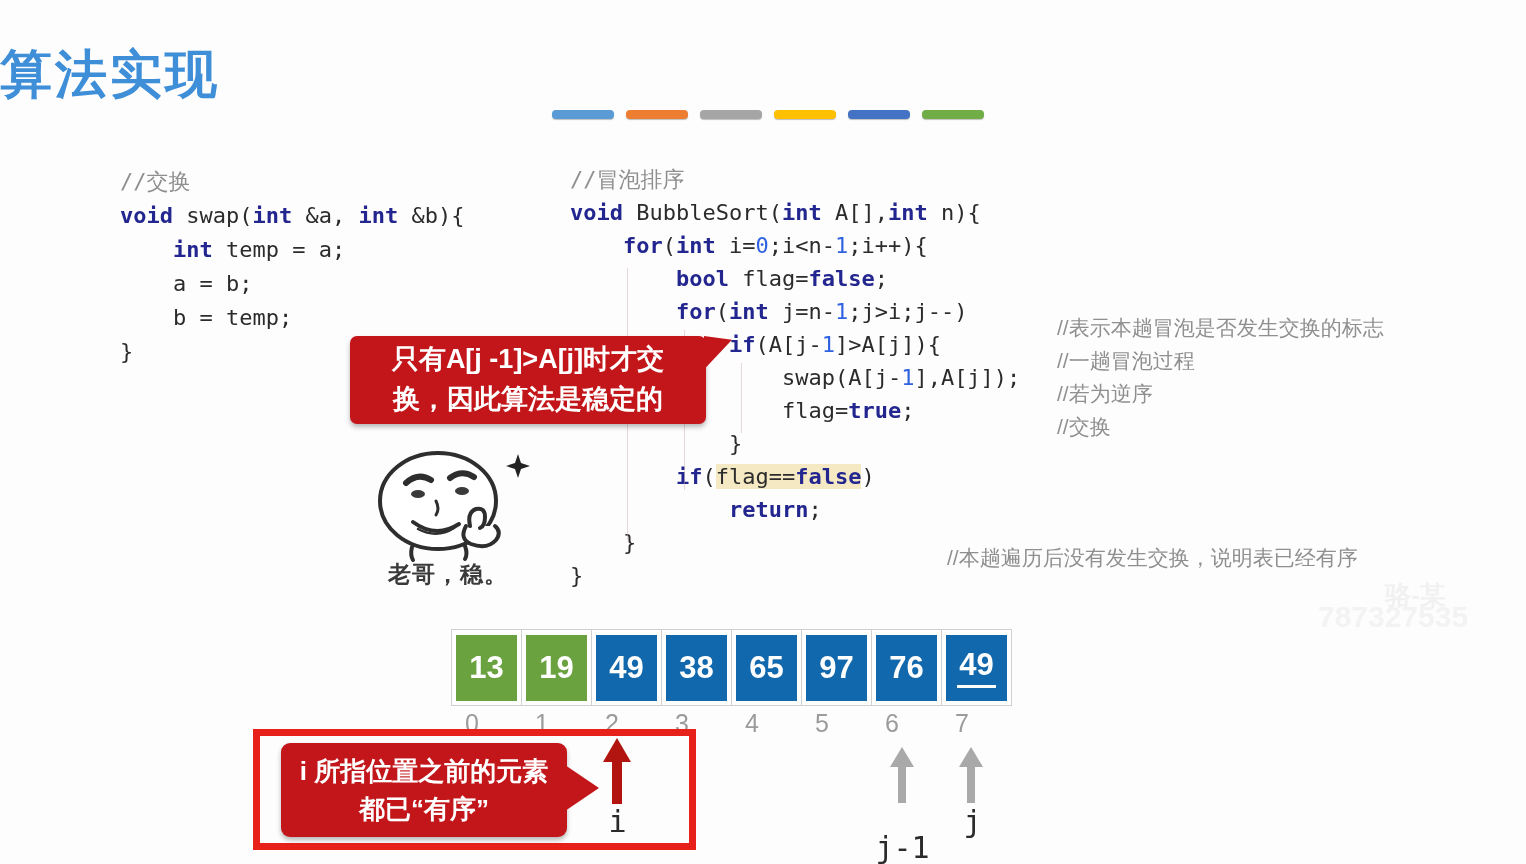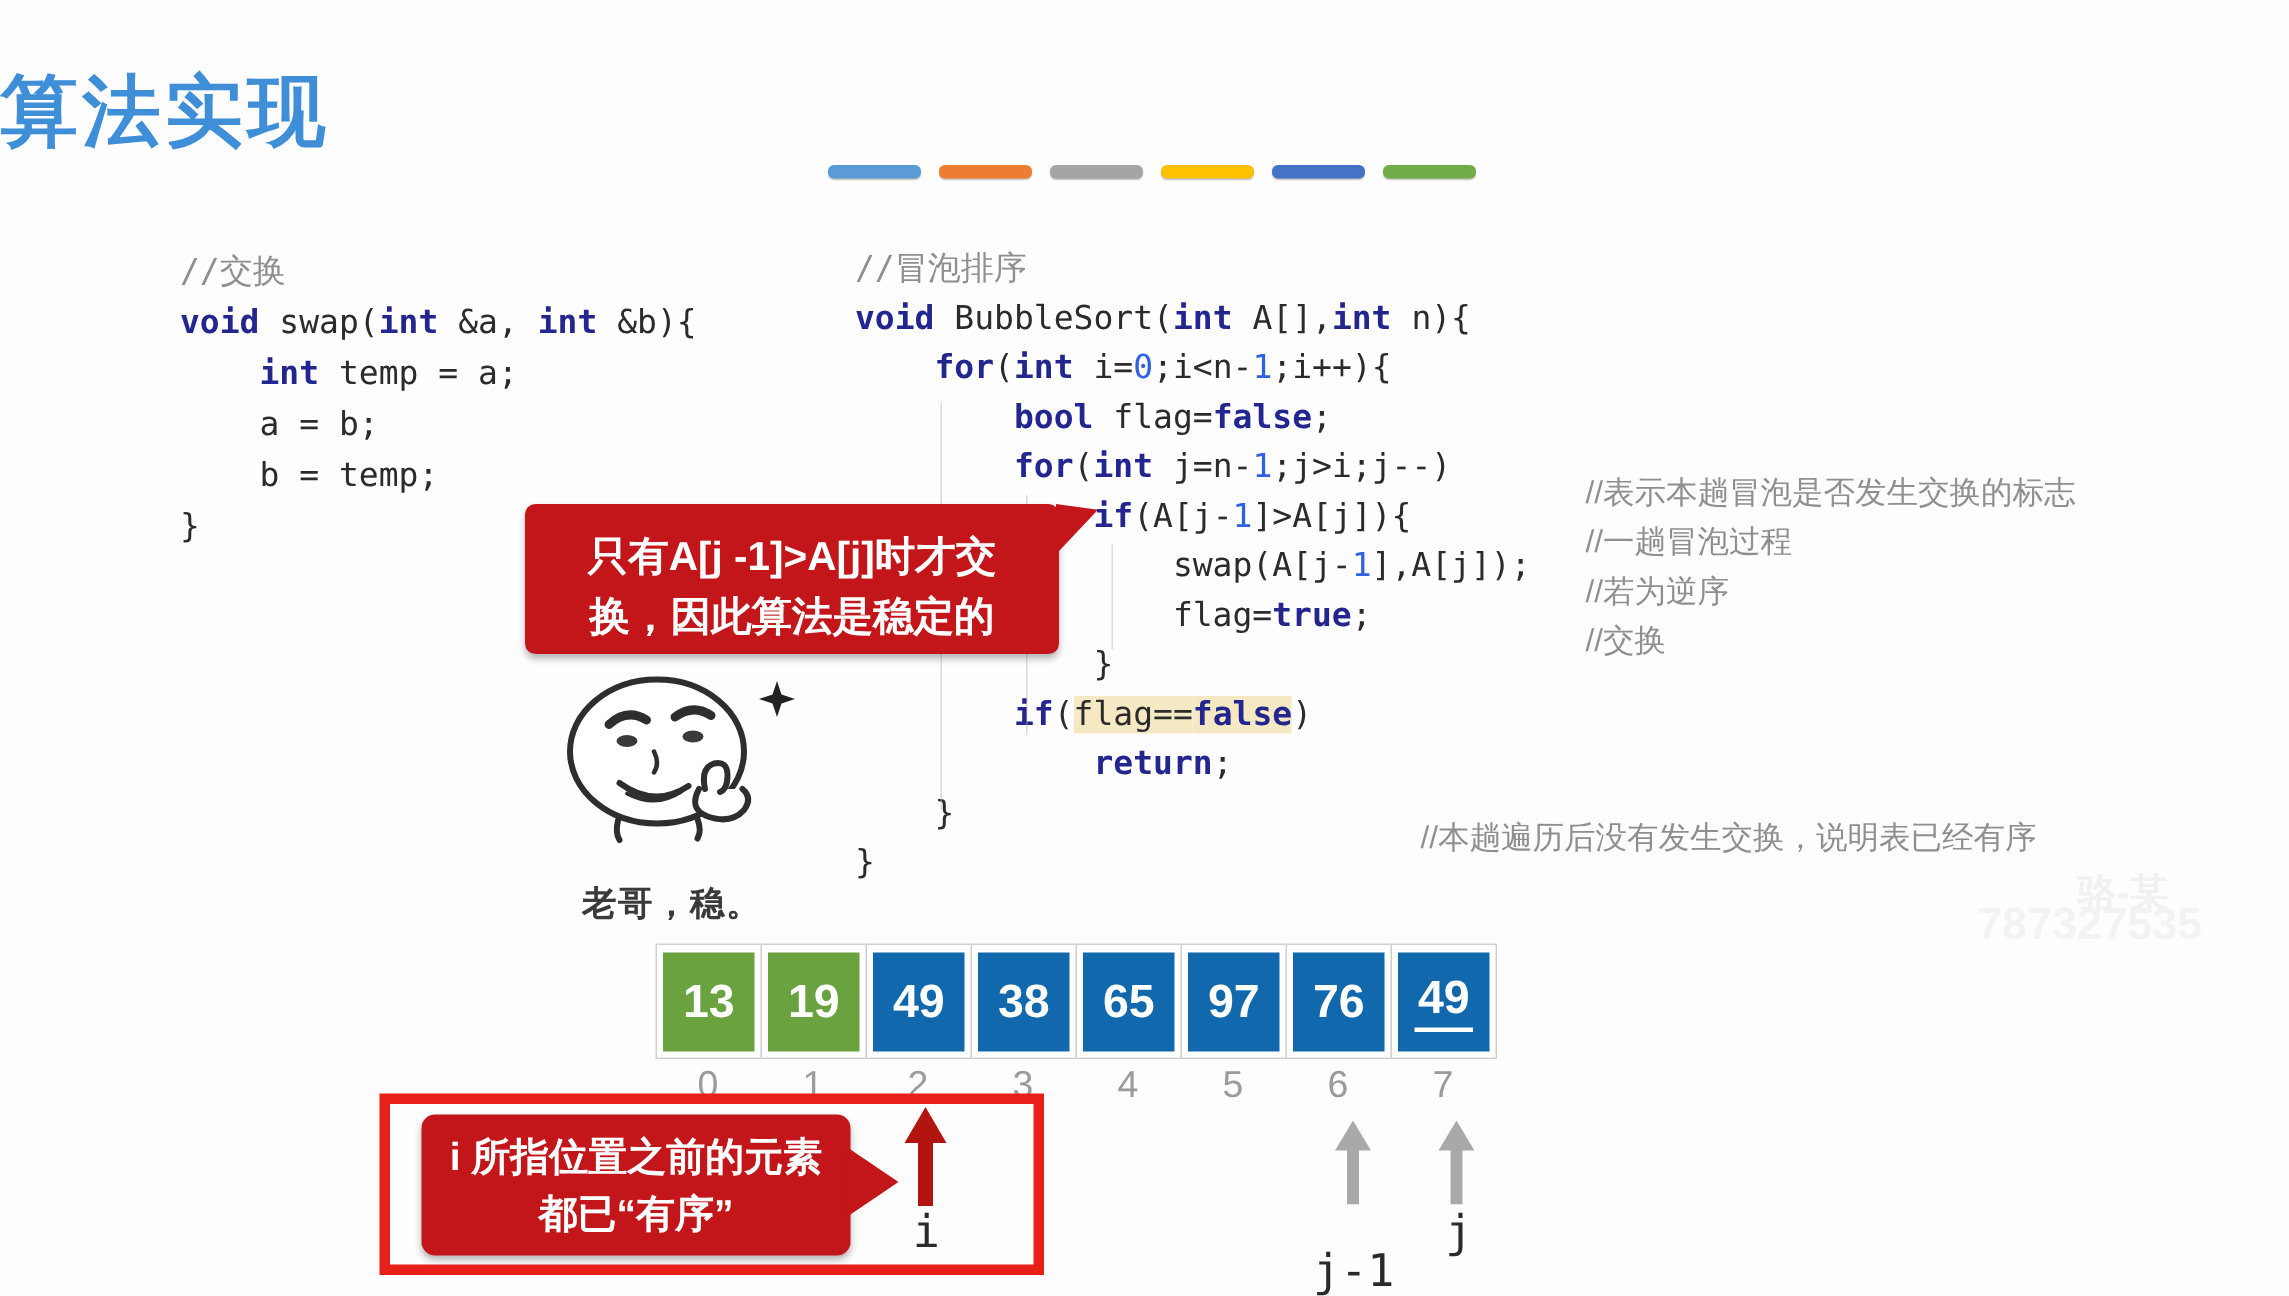--- a/index.html
+++ b/index.html
@@ -29,21 +29,21 @@
   .code .hlkw{background:#f5e9c4;color:#23268f;font-weight:700;}
   .guide{position:absolute;width:1px;background:rgba(205,170,170,.45);}
   
   .side-comment{
     position:absolute;font-size:21px;color:#8f8f8f;white-space:nowrap;margin-top:48px;
   }
   
   .callout1{
     position:absolute;left:350px;top:336px;width:356px;height:85px;
     background:#c3161a;border-radius:7px;color:#fff;text-align:center;
-    font-size:27px;font-weight:700;line-height:40px;padding-top:15px;
+    font-size:27px;font-weight:700;line-height:40px;padding-top:3px;
     box-shadow:0 3px 5px rgba(0,0,0,.28);
   }
   .callout1 .tip{
     position:absolute;left:calc(100% - 2px);top:0;width:28px;height:38px;
     background:#c3161a;clip-path:polygon(0 0,100% 10%,0 88%);
   }
   .callout2-outer{
     position:absolute;left:253px;top:729px;width:443px;height:121px;
     border:7px solid #e8201a;box-sizing:border-box;background:transparent;
   }
@@ -53,25 +53,25 @@
     font-size:26px;font-weight:700;line-height:38px;padding-top:9px;
     box-sizing:border-box;box-shadow:0 3px 5px rgba(0,0,0,.28);
   }
   .callout2 .tip{
     position:absolute;left:calc(100% - 2px);top:22px;width:34px;height:46px;
     background:#c3161a;clip-path:polygon(0 0,100% 50%,0 100%);
   }
   
   .meme{position:absolute;left:366px;top:446px;width:172px;height:122px;}
   .meme-caption{
-    position:absolute;left:388px;top:587px;width:140px;
+    position:absolute;left:388px;top:559px;width:140px;
     font-size:23px;font-weight:700;color:#3a3a3a;letter-spacing:1px;
   }
   
-  .array-row{position:absolute;left:437px;top:629px;display:flex;align-items:flex-end;}
+  .array-row{position:absolute;left:451px;top:629px;display:flex;align-items:flex-end;}
   .cell{
     width:69px;height:75px;border:1px solid #d0d0d0;background:#fff;
     display:flex;align-items:center;justify-content:center;margin-right:-1px;
   }
   .box{
     width:61px;height:66px;display:flex;align-items:center;justify-content:center;
     color:#fff;font-size:31px;font-weight:700;
   }
   .box.green{background:#69a23f;}
   .box.blue{background:#1168ac;}

